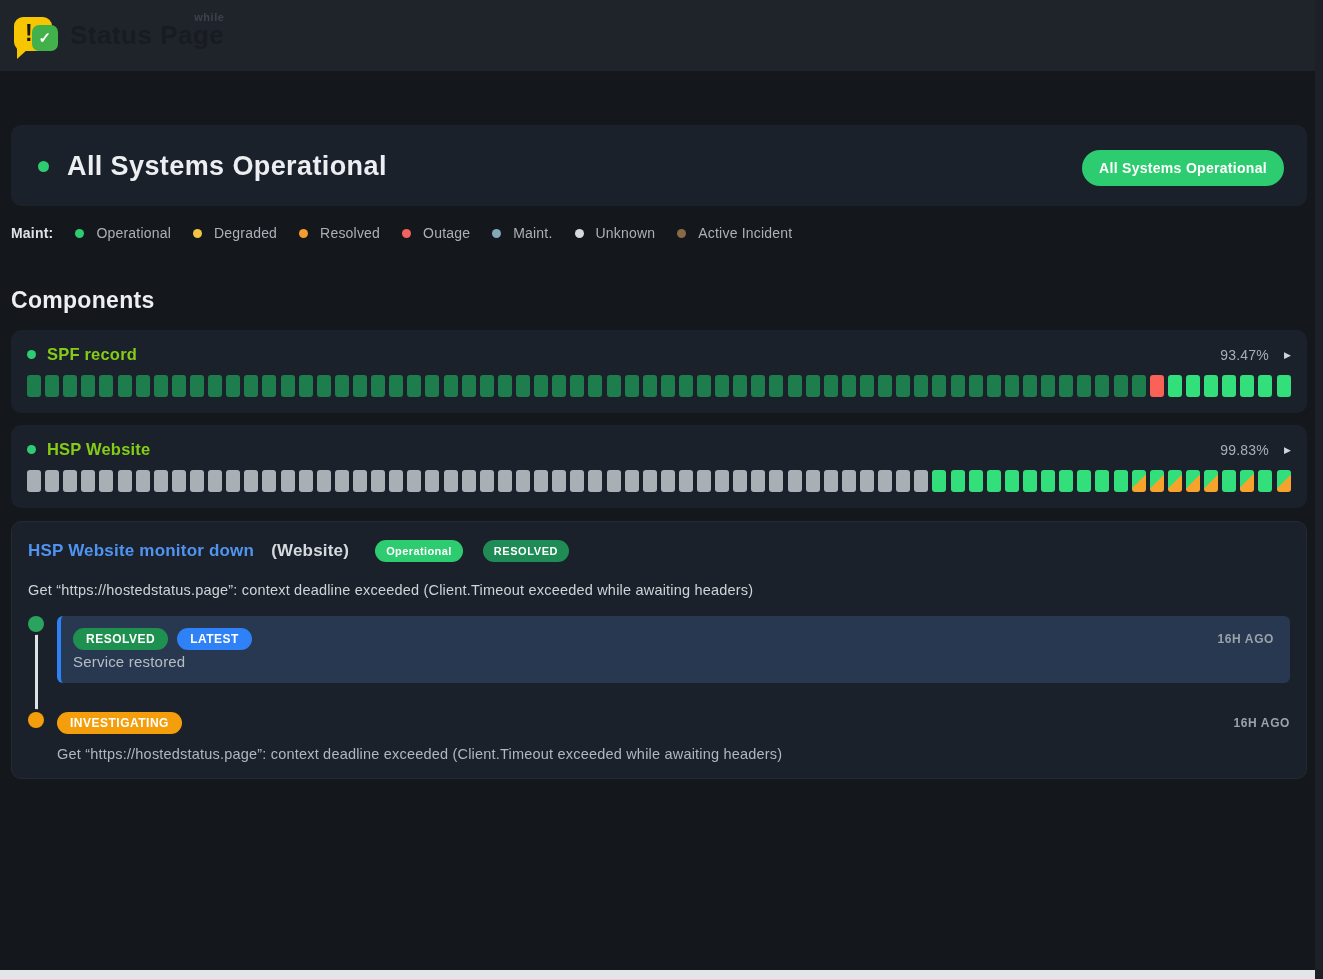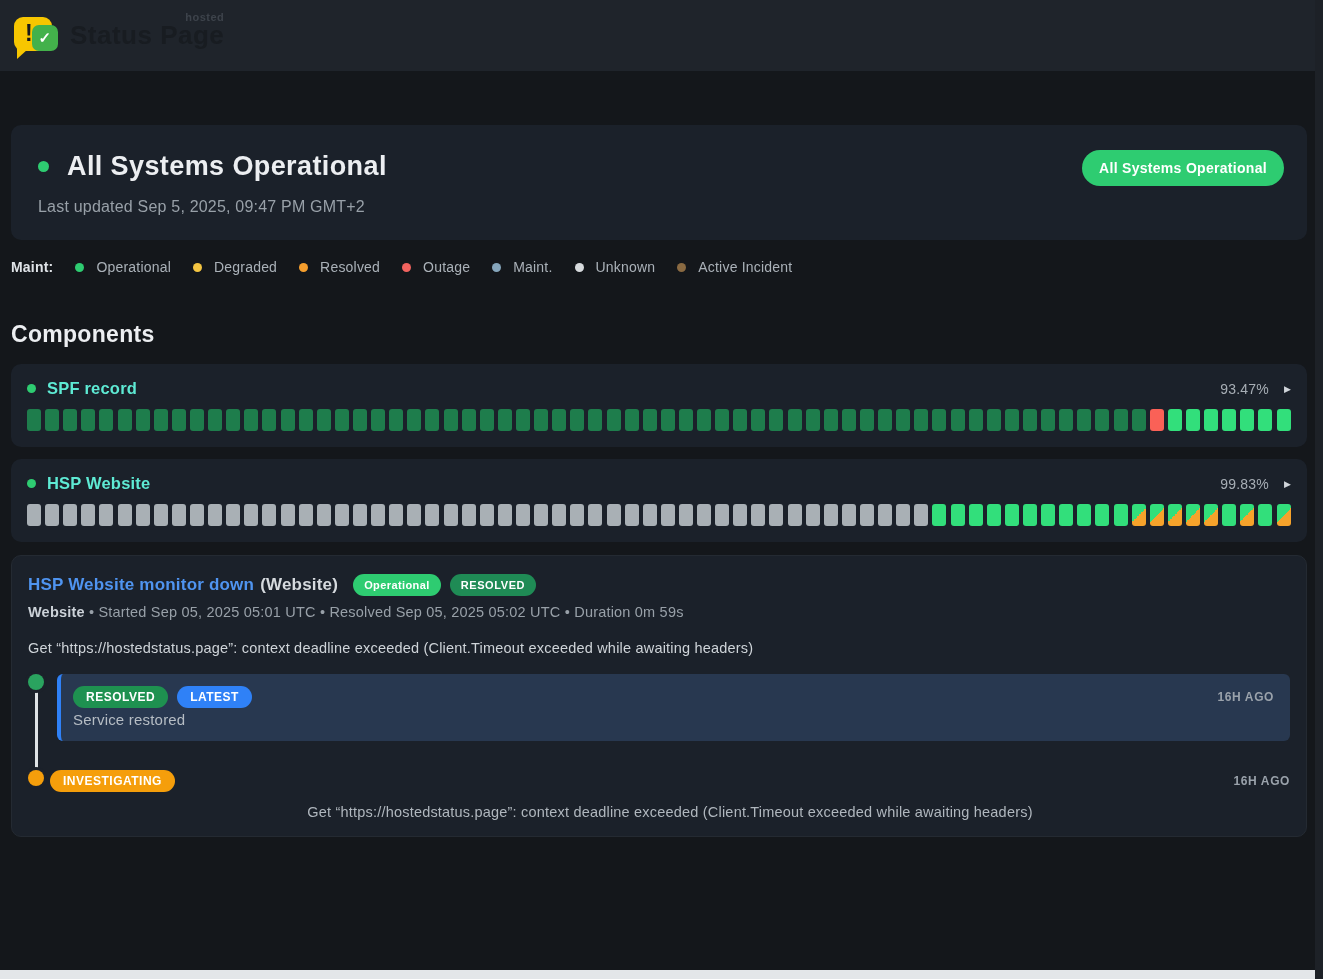--- a/index.html
+++ b/index.html
@@ -83,31 +83,31 @@
   .legend-label { font-size:14px; font-weight:700; color:#dfe3e7; margin-right:8px; }
   .legend-item { display:flex; align-items:center; gap:12px; margin-right:22px; }
   .legend-dot { width:9px; height:9px; border-radius:50%; }
   .legend-text { font-size:14px; color:#aab1b8; }
   
   .section-heading { margin-top:46px; font-size:23px; font-weight:700; color:#eceef1; letter-spacing:.3px; }
   .component-card { margin-top:16px; padding:15px 16px 16px 16px; }
   .component-card + .component-card { margin-top:12px; }
   .component-head { display:flex; align-items:center; }
   .component-dot { width:9px; height:9px; margin-right:11px; }
-  .component-name { font-size:16.5px; font-weight:600; color:#5eead4; }
+  .component-name { font-size:16.5px; font-weight:600; color:#84cc16; }
   .component-right { margin-left:auto; display:flex; align-items:center; gap:15px; }
   .component-uptime { font-size:14px; color:#a7aeb5; }
   .expand-arrow { font-size:9px; color:#d0d5da; cursor:pointer; }
   .uptime-bars { margin-top:11px; display:flex; justify-content:space-between; }
   .bar { width:14px; height:22px; border-radius:3px; flex:0 0 auto; }
   
   .date-heading { margin-top:17px; font-size:15px; font-weight:700; color:#b9c0c7; letter-spacing:.6px; }
   .date-suffix { font-size:13px; font-weight:400; color:#878e95; letter-spacing:.2px; }
   .incident-card { margin-top:13px; padding:18px 16px 16px 16px; border:1px solid #242a32; }
-  .incident-title-row { display:flex; align-items:center; }
+  .incident-title-row { display:flex; align-items:center;gap:11px; }
   .incident-title { font-size:17px; font-weight:700; color:#4f94f0; text-decoration:none; cursor:pointer; }
   .incident-title-suffix { font-size:17px; font-weight:600; color:#d6dade; margin-left:6px; }
   .mini-badge {
     font-size:11px; font-weight:700; color:#fff; letter-spacing:.4px;
     padding:5px 11px; border-radius:999px; white-space:nowrap;
   }
   .badge-operational { background:#2ecc71; margin-left:15px; }
   .badge-resolved-hdr { background:#1f8b55; margin-left:9px; letter-spacing:.6px; }
   .incident-meta { margin-top:8px; font-size:14.5px; color:#98a0a8; }
   .incident-meta b { color:#ccd2d8; font-weight:700; }
@@ -132,21 +132,21 @@
   .tl-badge {
     font-size:12px; font-weight:700; color:#fff; letter-spacing:.5px;
     padding:4px 13px; border-radius:999px;
   }
   .tl-badge-resolved { background:#1e9150; }
   .tl-badge-latest { background:#2f81f7; }
   .tl-badge-investigating { background:#f59e0b; }
   .tl-time { margin-left:auto; font-size:12px; font-weight:700; color:#9aa2ab; letter-spacing:.6px; }
   .tl-message { margin-top:3px; font-size:15px; color:#b6bdc4; }
   .tl-entry-2 { margin-top:29px; }
-  .tl-content { flex:1; margin-left:6px;text-align:center; }
+  .tl-content { flex:1; margin-left:13px; }
   .tl-message-2 { margin-top:12px; font-size:14.5px; color:#b0b7be; }
   
   .scrollbar-track {
     position:absolute; top:0; right:0; width:8px; height:100%;
     background:#1d2127; z-index:50; cursor:pointer;
   }
   .footer-strip {
     position:absolute; left:0; bottom:0; width:100%; height:9px;
     background:#e3e6e9; z-index:40;
   }
@@ -154,34 +154,33 @@
 </head>
 <body>
 
 <div class="header">
   <div class="brand">
     <div class="logo">
       <div class="logo-bubble">!</div>
       <div class="logo-check">✓</div>
     </div>
     <div class="brand-text">
-      <span class="brand-sup">hosted</span>
+      <span class="brand-sup">while</span>
       <span class="brand-name">Status Page</span>
     </div>
   </div>
 </div>
 
 <div class="main">
 
   <div class="card hero">
     <div class="hero-title-row">
       <span class="dot hero-dot" style="background: rgb(46, 204, 113);"></span>
       <span class="hero-title">All Systems Operational</span>
     </div>
-    <div class="hero-sub">Last updated Sep 5, 2025, 09:47 PM GMT+2</div>
     <div class="hero-badge" style="background: rgb(46, 204, 113);">All Systems Operational</div>
   </div>
 
   <div class="legend">
     <span class="legend-label">Maint:</span>
     <span id="legend-items" style="display:flex;align-items:center;">
         <span class="legend-item">
           <span class="legend-dot" style="background: rgb(46, 204, 113);"></span>
           <span class="legend-text">Operational</span>
         </span>
@@ -380,23 +379,20 @@
       </div>
   </div>
 
 
   <div class="card incident-card">
     <div class="incident-title-row">
       <a class="incident-title">HSP Website monitor down</a>
       <span class="incident-title-suffix">(Website)</span>
       <span class="mini-badge badge-operational">Operational</span>
       <span class="mini-badge badge-resolved-hdr">RESOLVED</span>
-    </div>
-    <div class="incident-meta">
-      <b>Website</b><span> • Started Sep 05, 2025 05:01 UTC • Resolved Sep 05, 2025 05:02 UTC • Duration 0m 59s</span>
     </div>
     <div class="incident-desc">Get “https://hostedstatus.page”: context deadline exceeded (Client.Timeout exceeded while awaiting headers)</div>
 
     <div class="timeline">
       <div class="tl-line"></div>
 
       <div class="tl-entry">
         <span class="tl-marker" style="background: rgb(42, 163, 95);"></span>
         <div class="tl-box">
           <div class="tl-badges">

